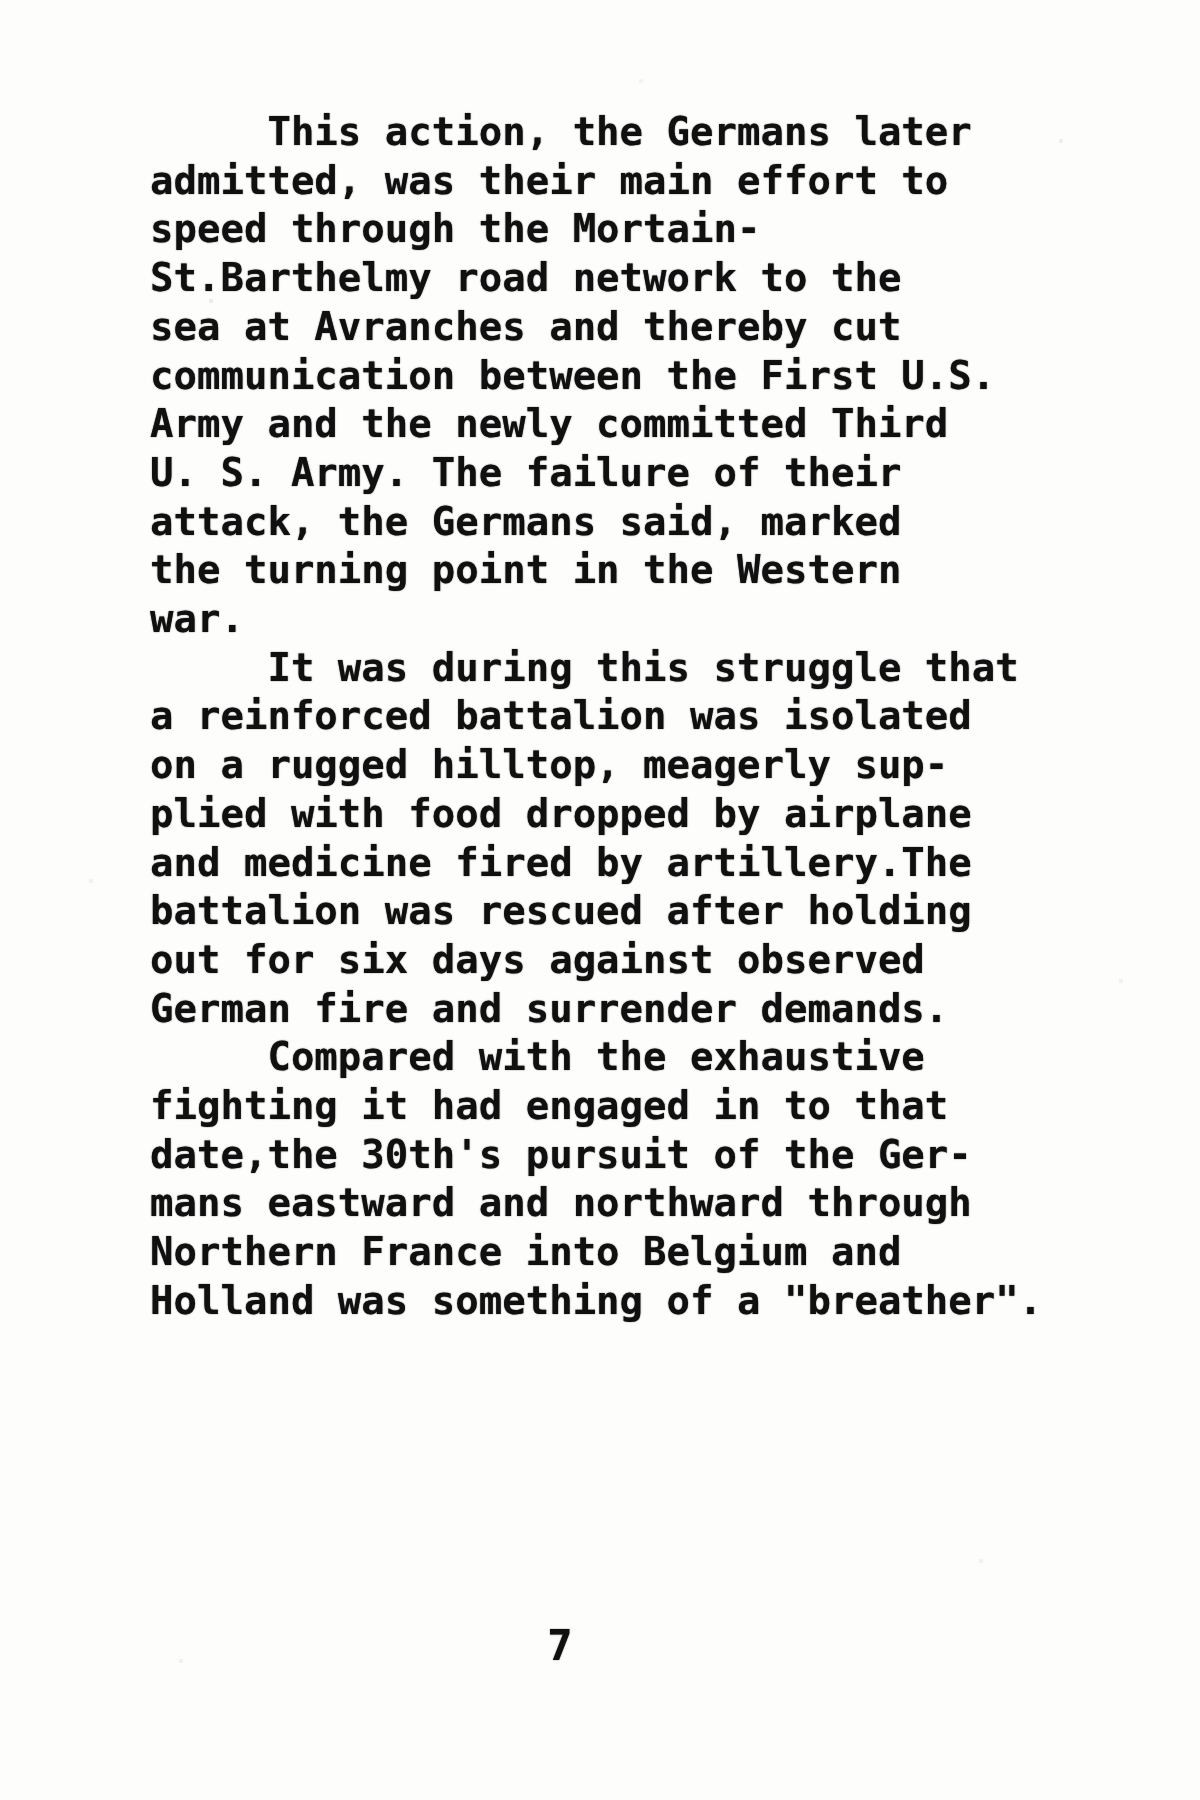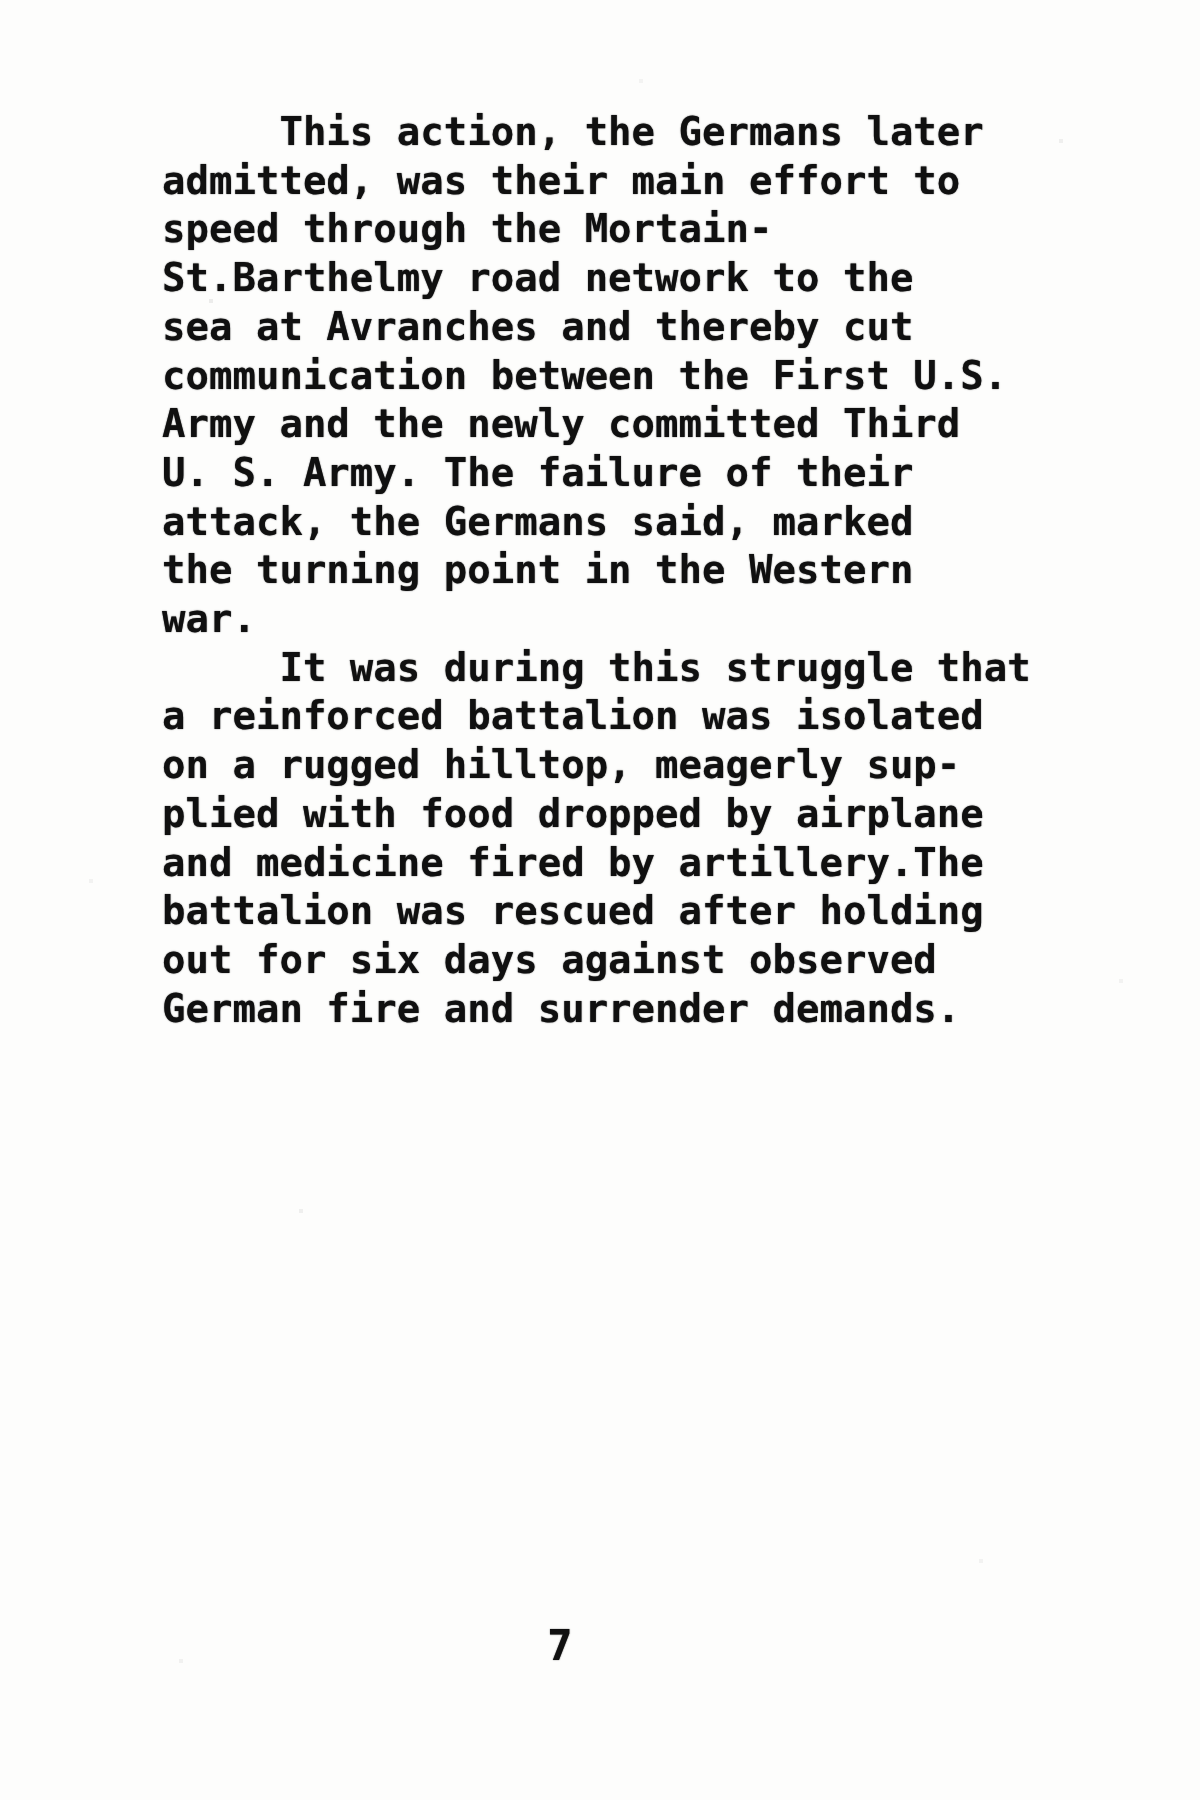--- a/index.html
+++ b/index.html
@@ -32,21 +32,21 @@
       1060px 140px 0 1px rgba(120,120,120,0.10),
       300px 1210px 0 1px rgba(100,100,100,0.09),
       1120px 980px 0 1px rgba(110,110,110,0.08),
       180px 1660px 0 1px rgba(120,120,120,0.09),
       980px 1560px 0 1px rgba(110,110,110,0.08),
       640px 80px 0 1px rgba(130,130,130,0.08),
       90px 880px 0 1px rgba(120,120,120,0.08);
   }
   .text-block {
     position: absolute;
-    left: 162px;
+    left: 150px;
     top: 108px;
     width: 900px;
     font-family: "DejaVu Sans Mono", "Liberation Mono", monospace;
     font-size: 39px;
     line-height: 48.7px;
     font-weight: bold;
     color: #101010;
     text-shadow: 0 0 1.3px rgba(10,10,10,0.75);
     filter: blur(0.35px);
   }
@@ -89,16 +89,22 @@
 the turning point in the Western
 war.</p>
     <p class="para">     It was during this struggle that
 a reinforced battalion was isolated
 on a rugged hilltop, meagerly sup-
 plied with food dropped by airplane
 and medicine fired by artillery.The
 battalion was rescued after holding
 out for six days against observed
 German fire and surrender demands.</p>
+    <p class="para">     Compared with the exhaustive
+fighting it had engaged in to that
+date,the 30th's pursuit of the Ger-
+mans eastward and northward through
+Northern France into Belgium and
+Holland was something of a "breather".</p>
   </div>
 
   <div class="page-number">7</div>
 </div>
 
 </body></html>

